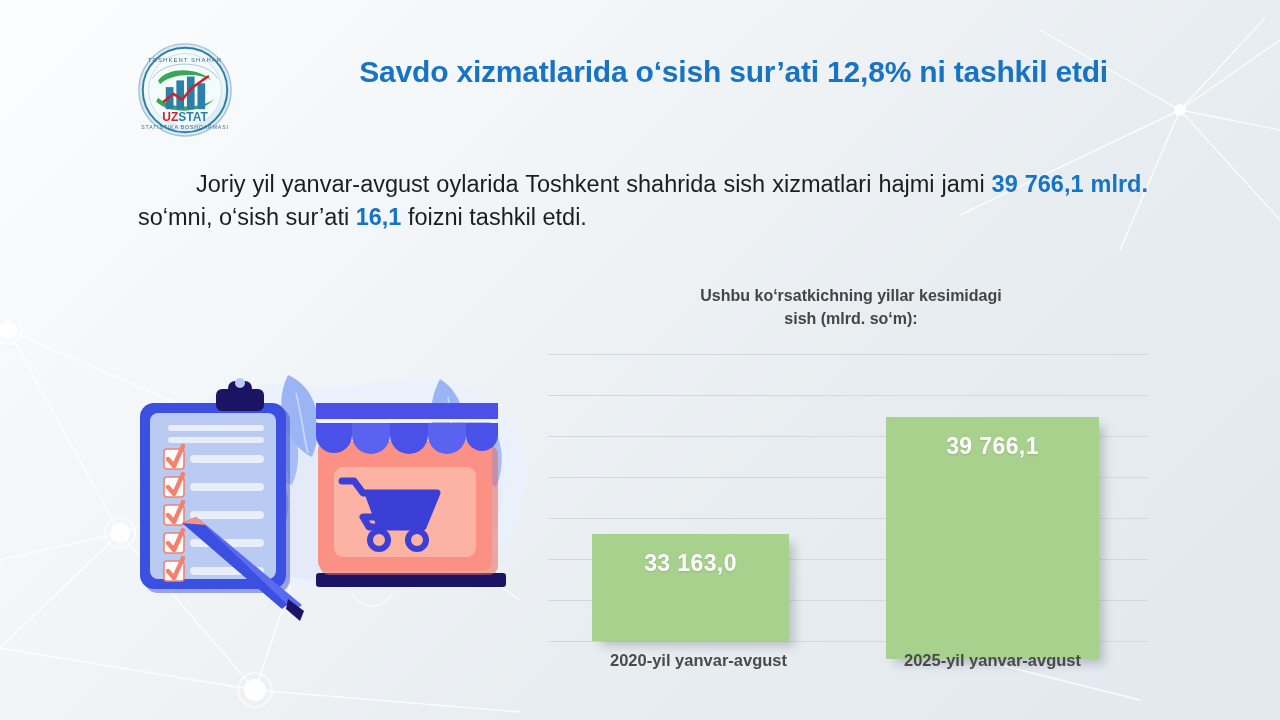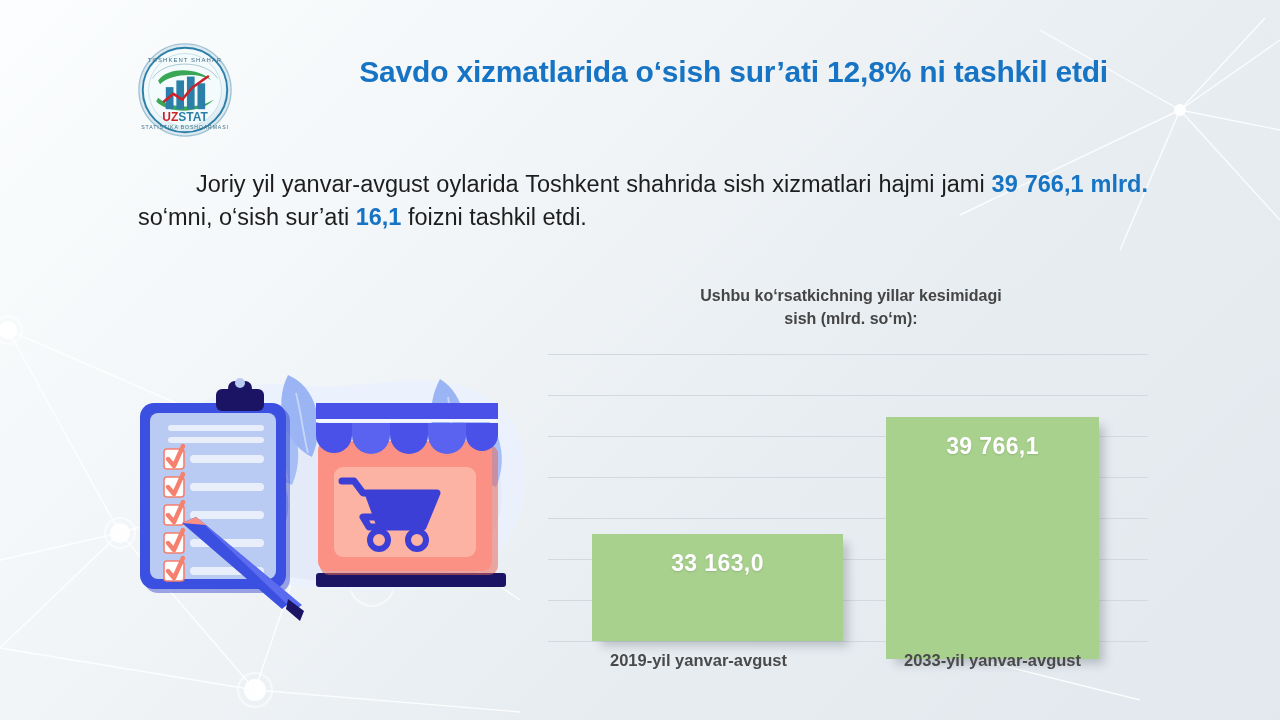--- a/index.html
+++ b/index.html
@@ -274,27 +274,27 @@
   <div id="plot">
     <div class="gridline" style="top:2px;"></div>
     <div class="gridline" style="top:43px;"></div>
     <div class="gridline" style="top:84px;"></div>
     <div class="gridline" style="top:125px;"></div>
     <div class="gridline" style="top:166px;"></div>
     <div class="gridline" style="top:207px;"></div>
     <div class="gridline" style="top:248px;"></div>
     <div class="gridline" style="top:289px;"></div>
 
-    <div class="bar-wrap" style="left:44px; top:182px; width:251px; height:107px;padding-left:24px;">
+    <div class="bar-wrap" style="left:44px; top:182px; width:197px; height:107px;padding-left:24px;">
       <div class="bar"></div>
       <div class="bar-value">33 163,0</div>
     </div>
 
     <div class="bar-wrap" style="left:338px; top:47px; width:213px; height:242px;margin-top:18px;">
       <div class="bar"></div>
       <div class="bar-value">39 766,1</div>
     </div>
 
-    <div class="cat-label" style="left:24px; width:253px;">2019-yil yanvar-avgust</div>
-    <div class="cat-label" style="left:318px; width:253px;">2033-yil yanvar-avgust</div>
+    <div class="cat-label" style="left:24px; width:253px;">2020-yil yanvar-avgust</div>
+    <div class="cat-label" style="left:318px; width:253px;">2025-yil yanvar-avgust</div>
   </div>
 
 </div>
 
 </body></html>

